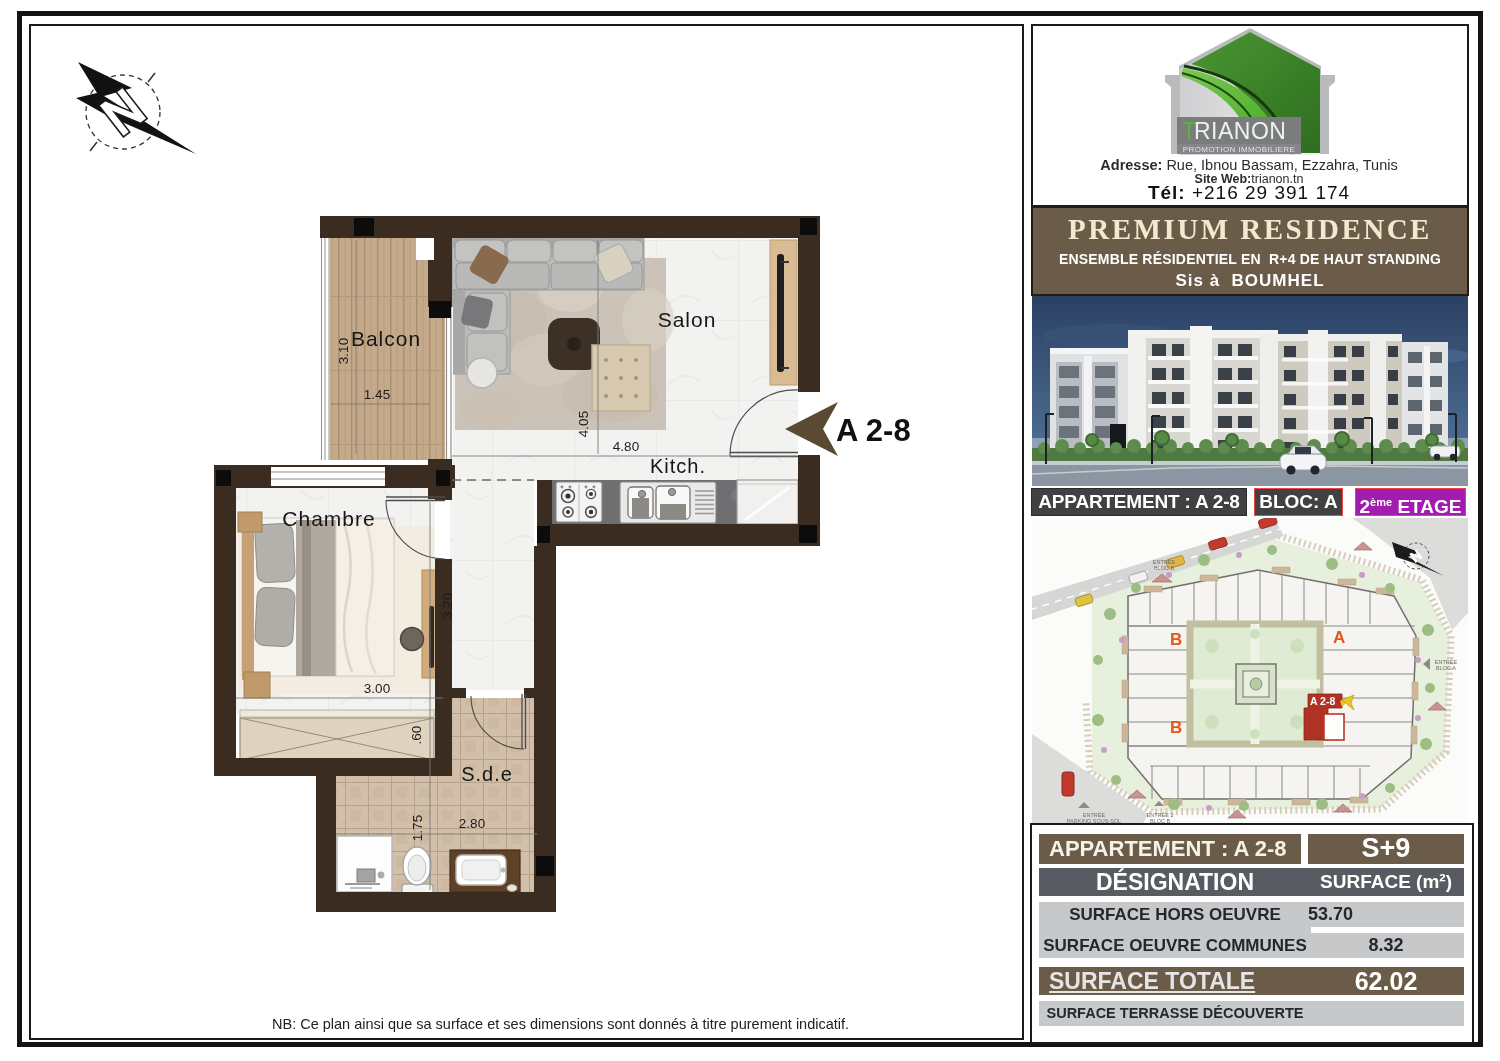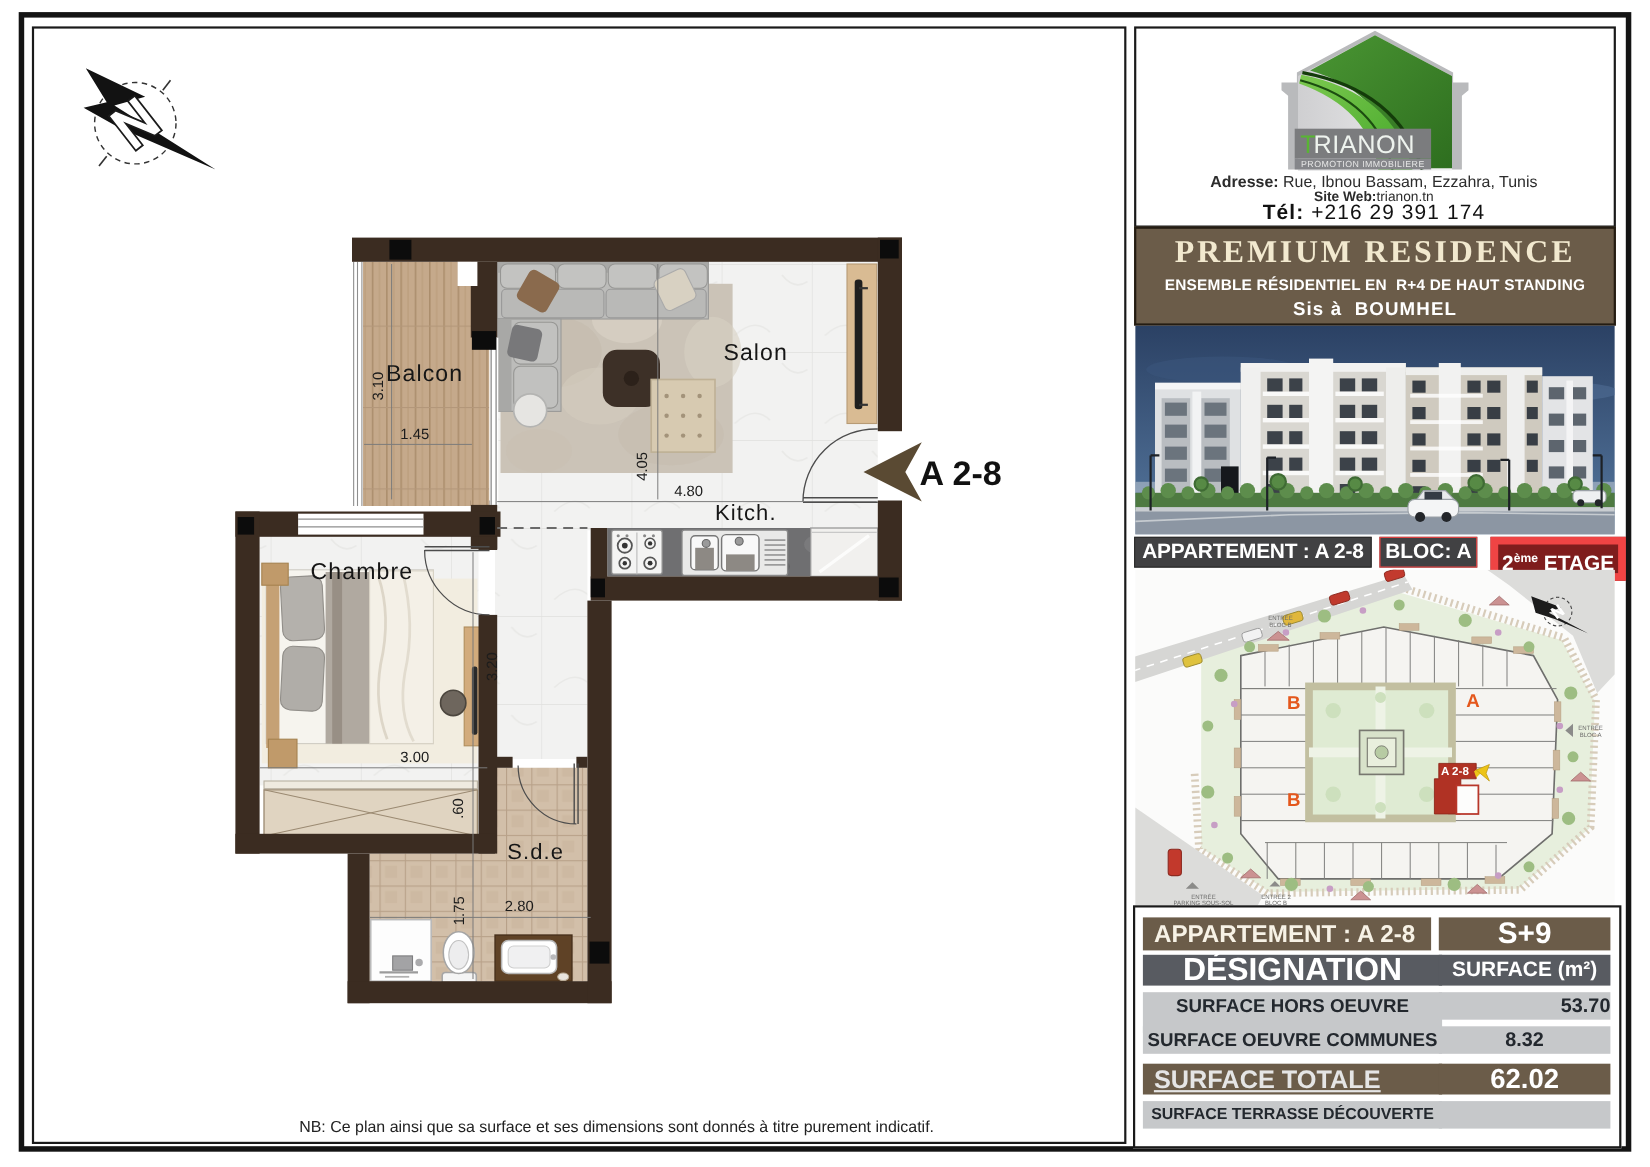--- a/index.html
+++ b/index.html
@@ -566,21 +566,21 @@
 <line x1="340" y1="122" x2="340" y2="168"></line>
       <line x1="340" y1="122" x2="332" y2="122"></line>
 <line x1="424" y1="118" x2="424" y2="166"></line>
       <line x1="424" y1="118" x2="416" y2="118"></line>
 </g>
 </svg>
 
 <div id="bar" class="abs" style="left:1031px;top:488px;width:436px;height:28px;">
   <div class="abs" style="left:0;top:0;width:214px;height:26px;background:#414143;border:1px solid #2b2b2b;color:#fff;font-weight:bold;font-size:19px;text-align:center;line-height:26px;letter-spacing:-0.2px;">APPARTEMENT : A 2-8</div>
   <div class="abs" style="left:223px;top:0;width:87px;height:26px;background:#414143;border:1px solid #ef4444;color:#fff;font-weight:bold;font-size:19px;text-align:center;line-height:26px;">BLOC: A</div>
-  <div class="abs" style="left:324px;top:0;width:109px;height:26px;background:#7f1d1d;border:7px solid #ef4444;color:#fff;font-weight:bold;font-size:19px;text-align:center;line-height:26px;">2<sup style="font-size:11px;">ème</sup> ETAGE</div>
+  <div class="abs" style="left:324px;top:0;width:109px;height:26px;background:#a21caf;border:1px solid #ef4444;color:#fff;font-weight:bold;font-size:19px;text-align:center;line-height:26px;">2<sup style="font-size:11px;">ème</sup> ETAGE</div>
 </div>
 
 <svg id="site" class="abs" style="left:1032px;top:518px;" width="436" height="312" viewBox="0 0 436 312">
 <rect width="436" height="312" fill="#fbfbfa"></rect>
 
 <path d="M60,72 L238,20 L388,64 L418,120 L413,235 L348,290 L122,293 L60,253 Z" fill="#e7efdd"></path>
 
 <g stroke="#d7ccba" stroke-width="7" fill="none" stroke-dasharray="2,3.2">
 <path d="M242,16 L390,62 L419,118 L414,234 L350,291 L120,294 L58,254 L54,185"></path>
 </g>
@@ -749,25 +749,25 @@
       <path d="M122,288 l5,-5 5,5 z"></path>
       <path d="M398,140 l-7,6 7,6 z"></path>
 </g>
 </svg>
 
 <div id="table" class="abs" style="left:1030px;top:823px;width:440px;height:217px;border:2px solid #1a1a1a;background:#fff;">
 
   <div class="abs" style="left:7px;top:9px;width:262px;height:30px;background:#6b5c49;color:#f7f2e6;font-weight:bold;font-size:22px;line-height:30px;padding-left:10px;box-sizing:border-box;white-space:nowrap;">APPARTEMENT : A 2-8</div>
   <div class="abs" style="left:276px;top:9px;width:156px;height:30px;background:#6b5c49;color:#fff;font-weight:bold;font-size:27px;line-height:29px;text-align:center;">S+9</div>
 
-  <div class="abs" style="left:7px;top:43px;width:272px;height:28px;background:#585b61;color:#fff;font-weight:bold;font-size:29px;line-height:28px;text-align:center;">DÉSIGNATION</div>
+  <div class="abs" style="left:7px;top:43px;width:272px;height:28px;background:#585b61;color:#fff;font-weight:bold;font-size:23px;line-height:28px;text-align:center;">DÉSIGNATION</div>
   <div class="abs" style="left:276px;top:43px;width:156px;height:28px;background:#585b61;color:#fff;font-weight:bold;font-size:19px;line-height:28px;text-align:center;">SURFACE (m²)</div>
 
   <div class="abs" style="left:7px;top:77px;width:272px;height:37px;background:#c6c8ca;color:#23282e;font-weight:bold;font-size:17px;line-height:25px;text-align:center;">SURFACE HORS OEUVRE</div>
-  <div class="abs" style="left:276px;top:77px;width:156px;height:25px;background:#c6c8ca;color:#23282e;font-weight:bold;font-size:18px;line-height:25px;text-align:right;">53.70</div>
+  <div class="abs" style="left:276px;top:77px;width:156px;height:25px;background:#c6c8ca;color:#23282e;font-weight:bold;font-size:18px;line-height:25px;text-align:left;">53.70</div>
 
   <div class="abs" style="left:7px;top:108px;width:272px;height:25px;background:#c6c8ca;color:#23282e;font-weight:bold;font-size:17px;line-height:25px;text-align:center;">SURFACE OEUVRE COMMUNES</div>
   <div class="abs" style="left:276px;top:108px;width:156px;height:25px;background:#c6c8ca;color:#23282e;font-weight:bold;font-size:18px;line-height:25px;text-align:center;">8.32</div>
 
   <div class="abs" style="left:7px;top:142px;width:272px;height:28px;background:#6b5c49;color:#e5e5e5;font-weight:bold;font-size:23px;line-height:28px;padding-left:10px;box-sizing:border-box;text-decoration:underline;">SURFACE TOTALE</div>
   <div class="abs" style="left:276px;top:142px;width:156px;height:28px;background:#6b5c49;color:#fff;font-weight:bold;font-size:25px;line-height:28px;text-align:center;">62.02</div>
 
   <div class="abs" style="left:7px;top:176px;width:272px;height:25px;background:#c6c8ca;color:#23282e;font-weight:bold;font-size:14.5px;line-height:25px;text-align:center;">SURFACE TERRASSE DÉCOUVERTE</div>
   <div class="abs" style="left:276px;top:176px;width:156px;height:25px;background:#c6c8ca;"></div>
 </div>

